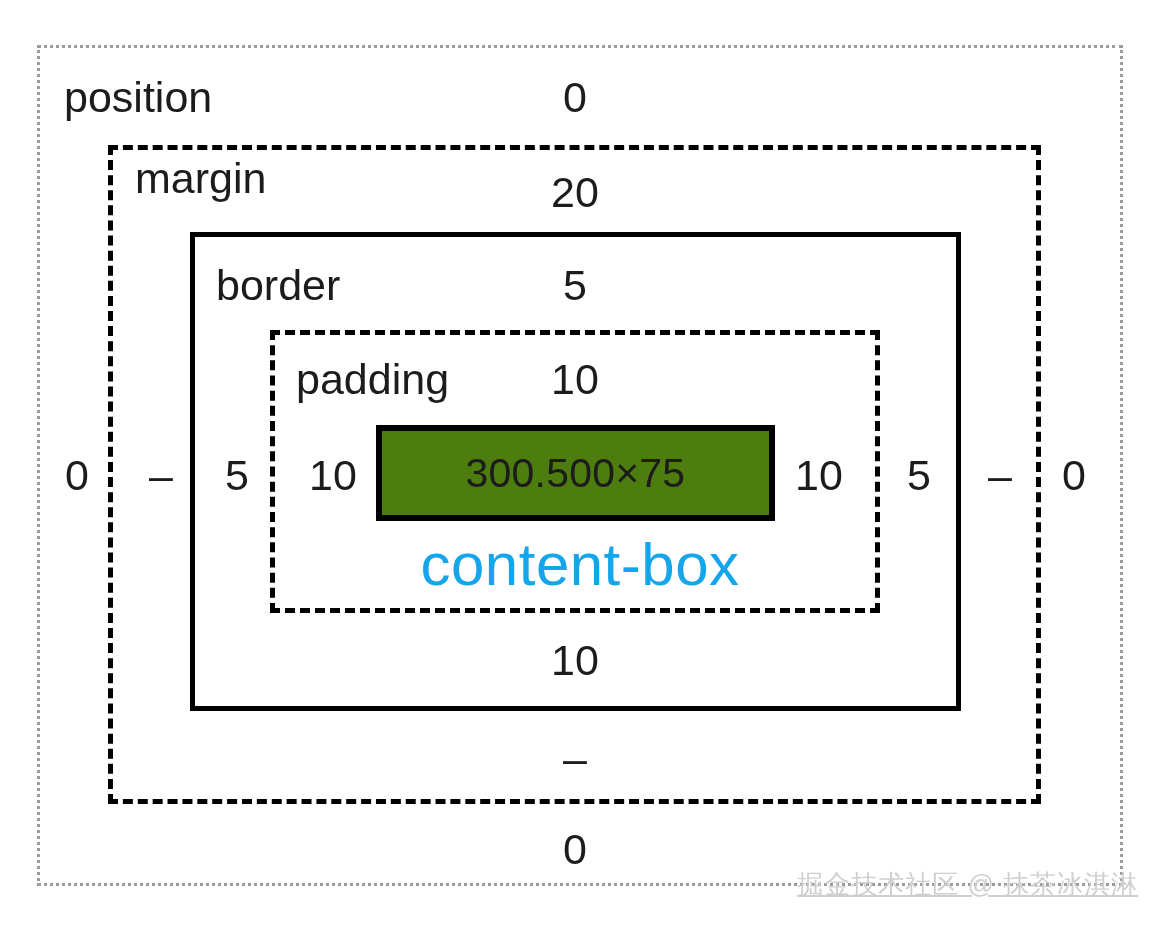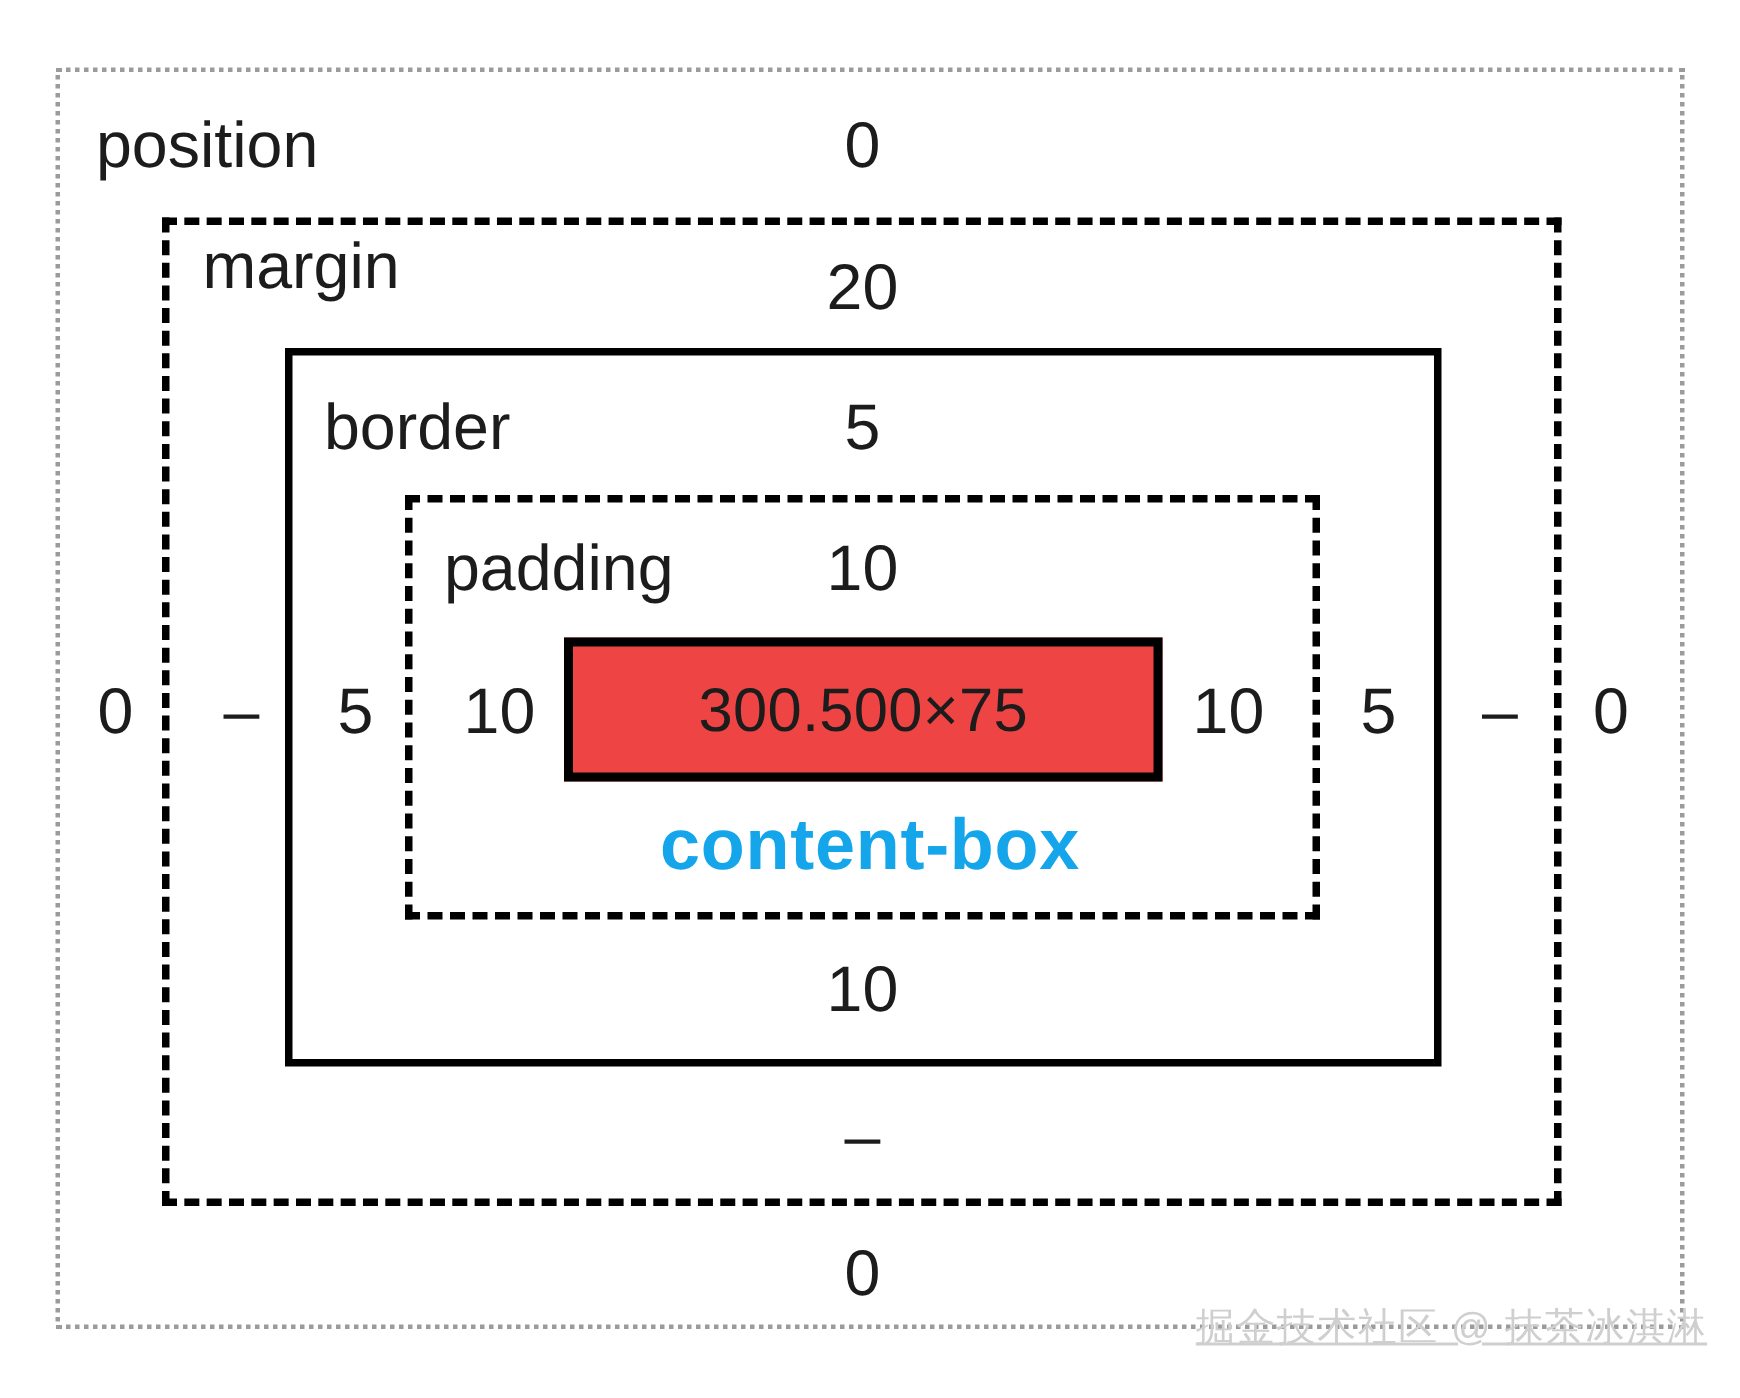--- a/index.html
+++ b/index.html
@@ -62,21 +62,21 @@
     border: 5px dashed #000000;
   }
 
   
   #content-box {
     left: 376px;
     top: 425px;
     width: 399px;
     height: 96px;
     border: 6px solid #000000;
-    background: #ef4444;
+    background: #4d7c0f;
     display: flex;
     align-items: center;
     justify-content: center;
   }
 
   
   .txt {
     position: absolute;
     color: #1c1c1c;
     white-space: nowrap;
@@ -104,22 +104,22 @@
     color: #1c1c1c;
     letter-spacing: 0.2px;
   }
 
   
   #content-box-annotation {
     position: absolute;
     left: 580px;
     top: 564px;
     transform: translate(-50%, -50%);
-    font-size: 48px;
-    font-weight: bold;
+    font-size: 60px;
+    font-weight: normal;
     color: #14a5eb;
     white-space: nowrap;
     text-shadow:
       -2px -2px 0 #ffffff,  2px -2px 0 #ffffff,
       -2px  2px 0 #ffffff,  2px  2px 0 #ffffff,
       -3px  0   0 #ffffff,  3px  0   0 #ffffff,
        0   -3px 0 #ffffff,  0    3px 0 #ffffff,
       -4px -4px 4px #ffffff, 4px 4px 4px #ffffff;
     letter-spacing: 0.5px;
   }

